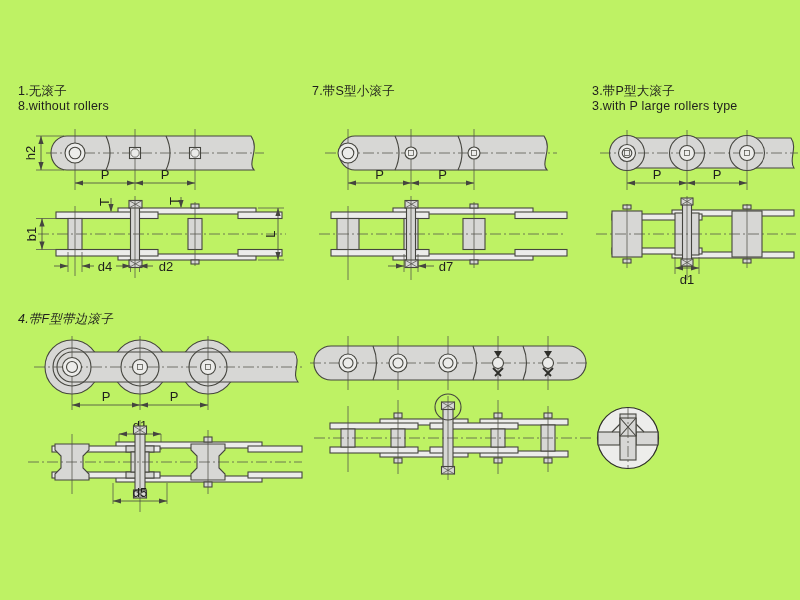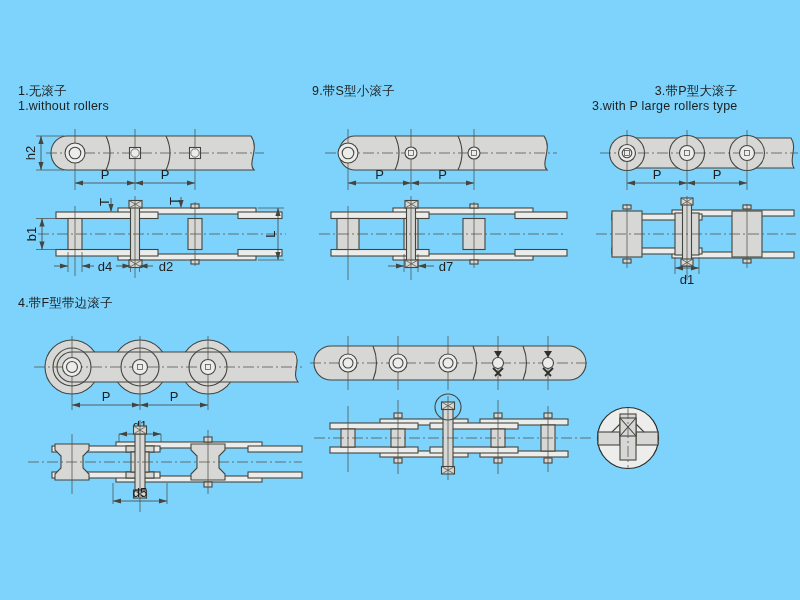--- a/index.html
+++ b/index.html
@@ -1,17 +1,17 @@
 <!DOCTYPE html>
 <html><head>
 <meta charset="utf-8">
 <style>
   html,body{margin:0;padding:0;}
   body{font-family:"Liberation Sans","DejaVu Sans",sans-serif;}
-  #stage{position:relative;width:800px;height:600px;background:#7dd3fc;overflow:hidden;}
+  #stage{position:relative;width:800px;height:600px;background:#bef264;overflow:hidden;}
   .section-title{position:absolute;color:#1F1F1D;font-size:12.5px;line-height:15px;letter-spacing:0.2px;}
   .section-title div{white-space:nowrap;}
   svg{position:absolute;overflow:visible;}
   .fillpart{fill:#D7D7D5;stroke:#45453F;stroke-width:1.1;}
   .lite{fill:#ECECEA;stroke:#45453F;stroke-width:1.1;}
   .ln{fill:none;stroke:#45453F;stroke-width:1.1;}
   .thn{fill:none;stroke:#50504A;stroke-width:0.75;}
   .cl{fill:none;stroke:#50504A;stroke-width:0.75;stroke-dasharray:11 3 2 3;}
   .dim{fill:none;stroke:#45453F;stroke-width:0.8;}
   .arr{fill:#45453F;stroke:none;}
@@ -28,30 +28,30 @@
     <defs>
       <path id="aR" d="M0 0 L-8 -2.6 L-8 2.6 Z"></path>
       <path id="aL" d="M0 0 L8 -2.6 L8 2.6 Z"></path>
       <path id="aU" d="M0 0 L-2.6 8 L2.6 8 Z"></path>
       <path id="aD" d="M0 0 L-2.6 -8 L2.6 -8 Z"></path>
     </defs>
   </svg>
 
   <div class="section-title" style="left:18px;top:84px;">
     <div>1.无滚子</div>
-    <div>1.without rollers</div>
+    <div>8.without rollers</div>
   </div>
   <div class="section-title" style="left:312px;top:84px;">
-    <div>9.带S型小滚子</div>
-  </div>
-  <div class="section-title" style="left:592px;top:84px;text-align:right;">
+    <div>7.带S型小滚子</div>
+  </div>
+  <div class="section-title" style="left:592px;top:84px;">
     <div>3.带P型大滚子</div>
     <div>3.with P large rollers type</div>
   </div>
-  <div class="section-title" style="left:18px;top:296px;">
+  <div class="section-title" style="left:18px;top:312px;font-style:italic;">
     <div>4.带F型带边滚子</div>
   </div>
   <div class="section-title" style="left:312px;top:300px;">
   </div>
 
   <svg style="left:10px;top:126px;" width="268" height="74" viewBox="0 0 268 74">
     <path class="fillpart" d="M 57 10 A 16 17 0 0 0 57 44 L 244 44 C 237 37 250 23 241 10 Z"></path>
     <path class="ln" d="M 96 10 Q 104 27 96 44"></path>
     <path class="ln" d="M 156 10 Q 164 27 156 44"></path>
     <path class="cl" d="M 36 27 H 254"></path>

